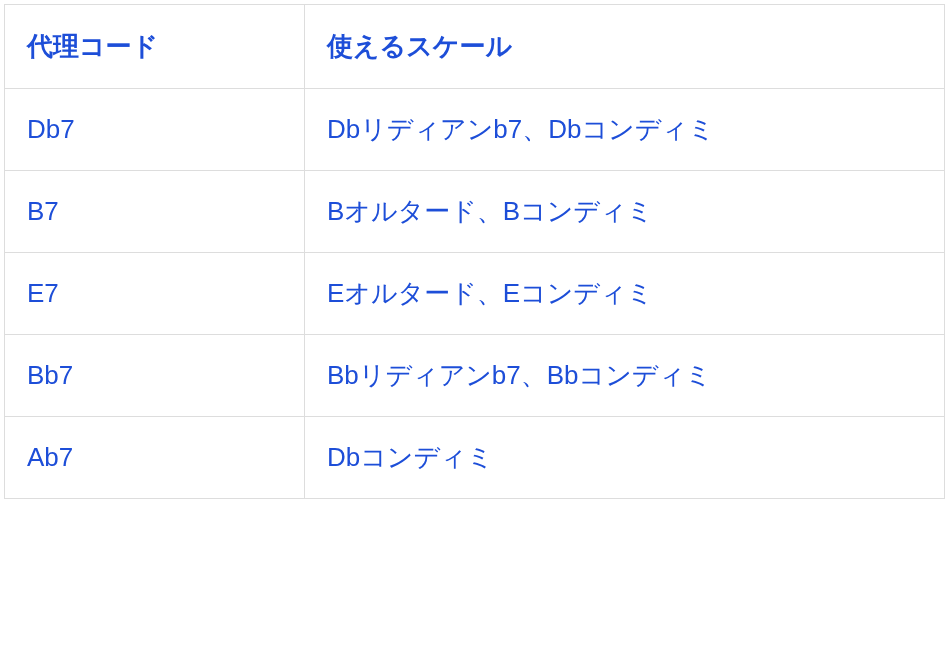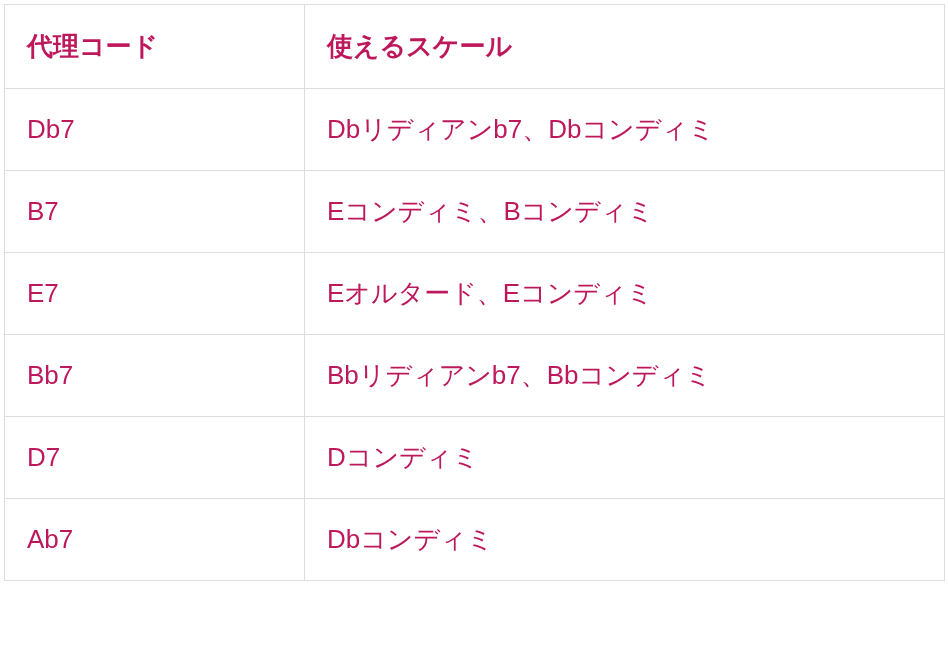--- a/index.html
+++ b/index.html
@@ -18,21 +18,21 @@
       width: 940px;
       border-collapse: collapse;
       table-layout: fixed;
     }
     th, td {
       border: 1px solid #dddddd;
       padding: 0 22px;
       text-align: left;
       vertical-align: middle;
       font-size: 26px;
-      color: #be185d;
+      color: #1d4ed8;
       line-height: 1.4;
     }
     th {
       font-weight: 700;
       height: 84px;
     }
     td {
       font-weight: 400;
       height: 82px;
     }
@@ -57,32 +57,28 @@
       <th>使えるスケール</th>
     </tr>
   </thead>
   <tbody>
     <tr>
       <td>Db7</td>
       <td>Dbリディアンb7、Dbコンディミ</td>
     </tr>
     <tr>
       <td>B7</td>
-      <td>Eコンディミ、Bコンディミ</td>
+      <td>Bオルタード、Bコンディミ</td>
     </tr>
     <tr>
       <td>E7</td>
       <td>Eオルタード、Eコンディミ</td>
     </tr>
     <tr>
       <td>Bb7</td>
       <td>Bbリディアンb7、Bbコンディミ</td>
     </tr>
     <tr>
-      <td>D7</td>
-      <td>Dコンディミ</td>
-    </tr>
-    <tr>
       <td>Ab7</td>
       <td>Dbコンディミ</td>
     </tr>
   </tbody>
 </table>
 
 </body></html>

